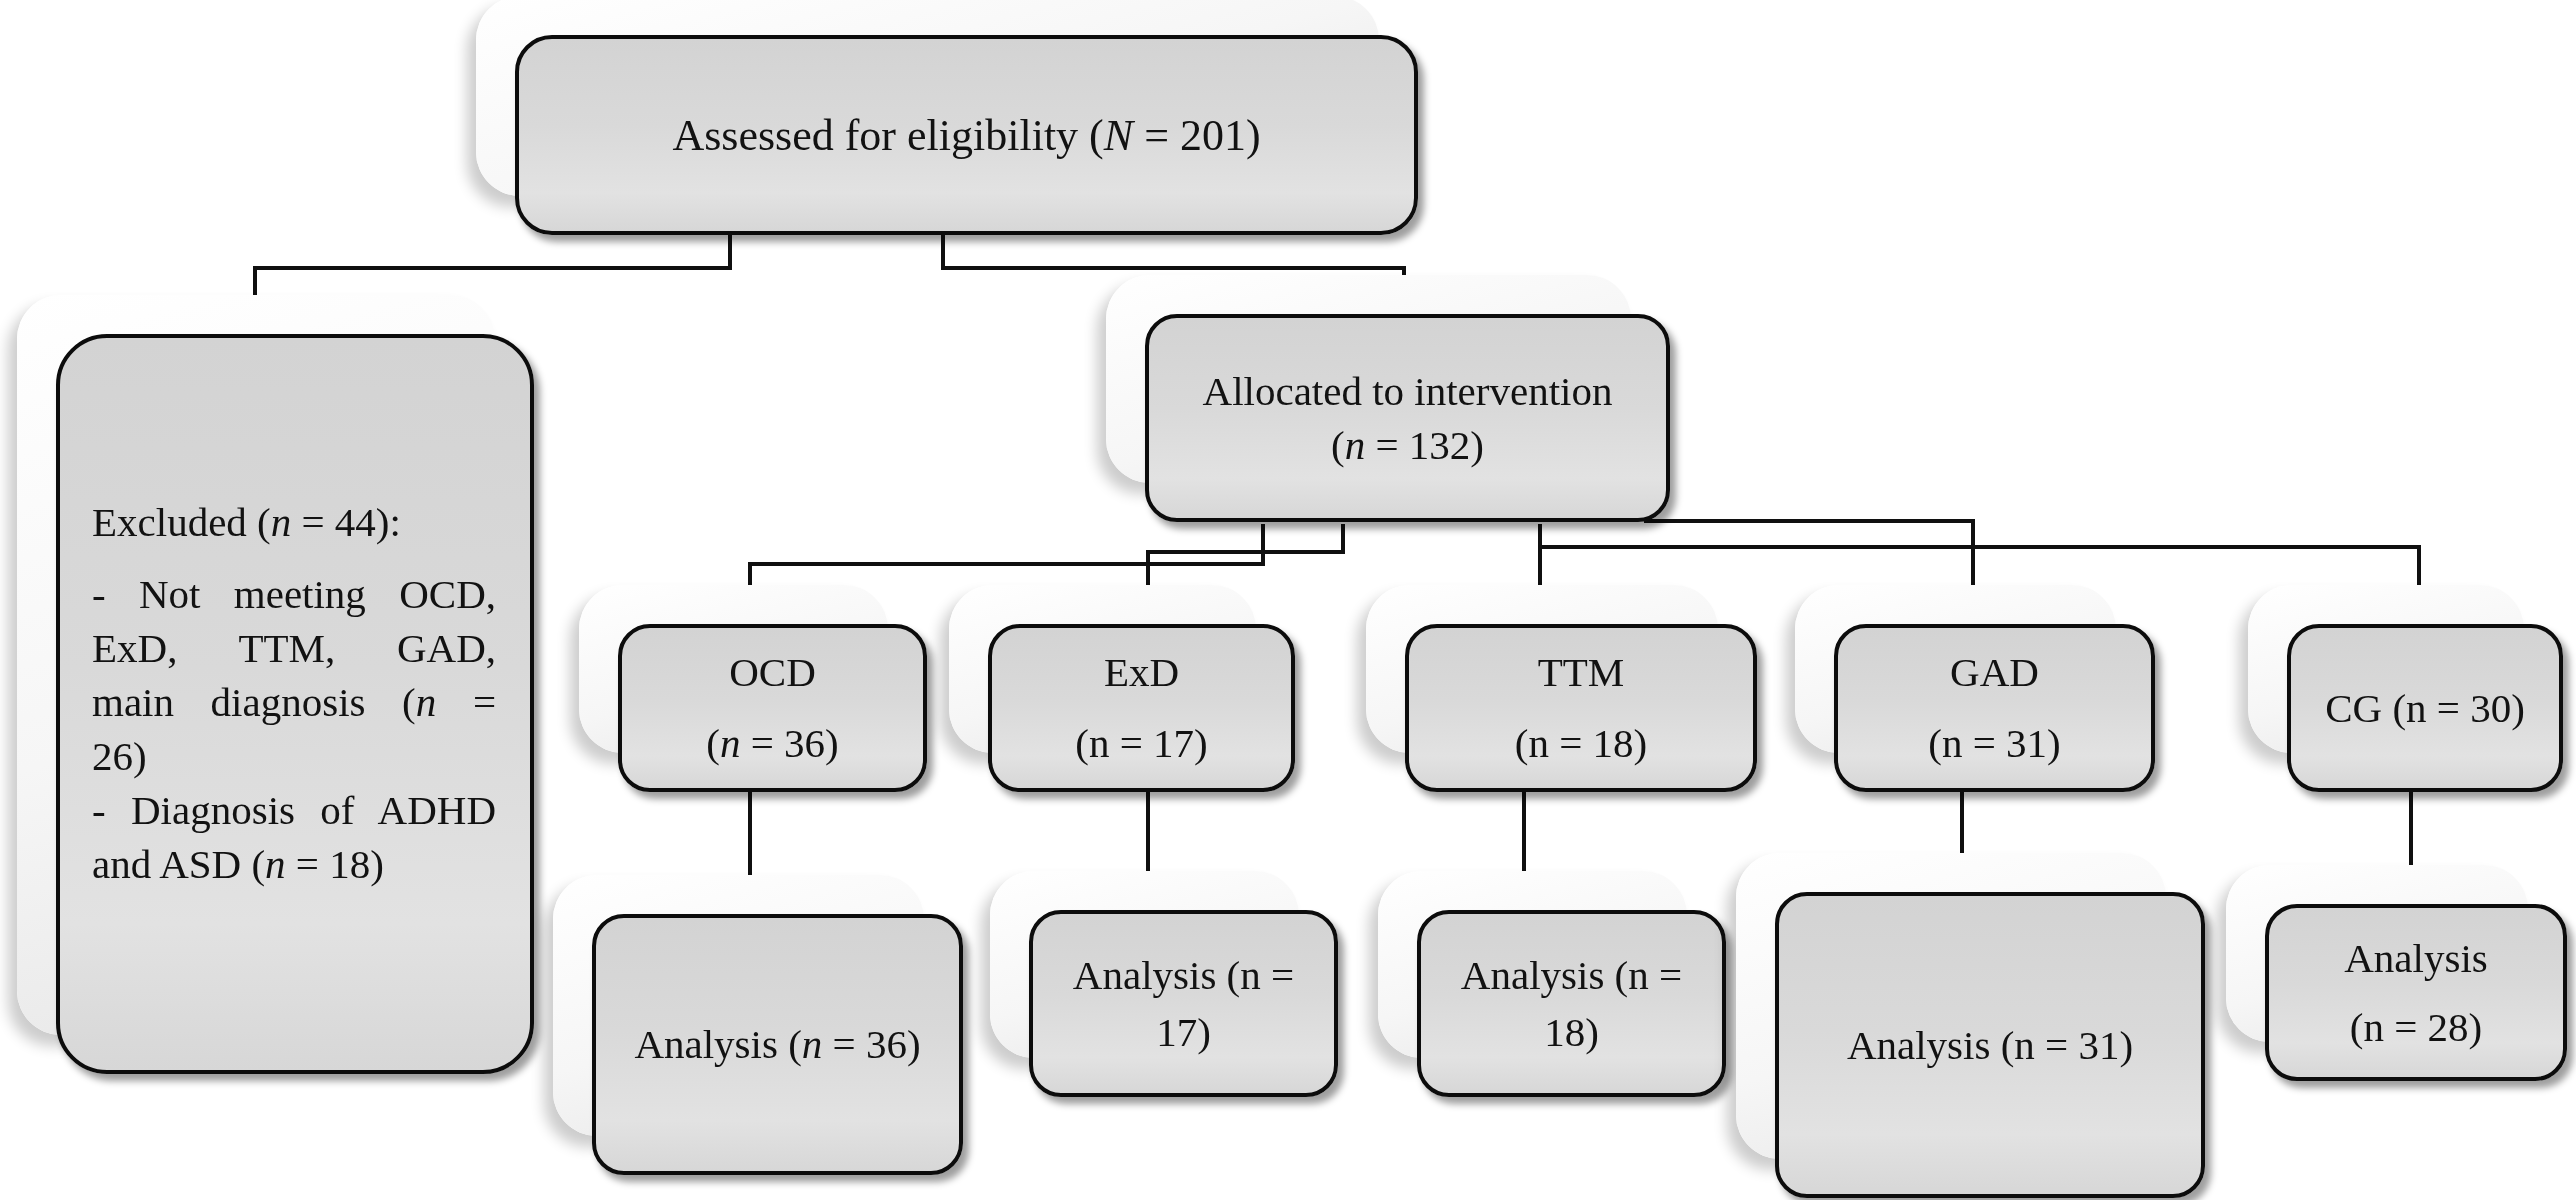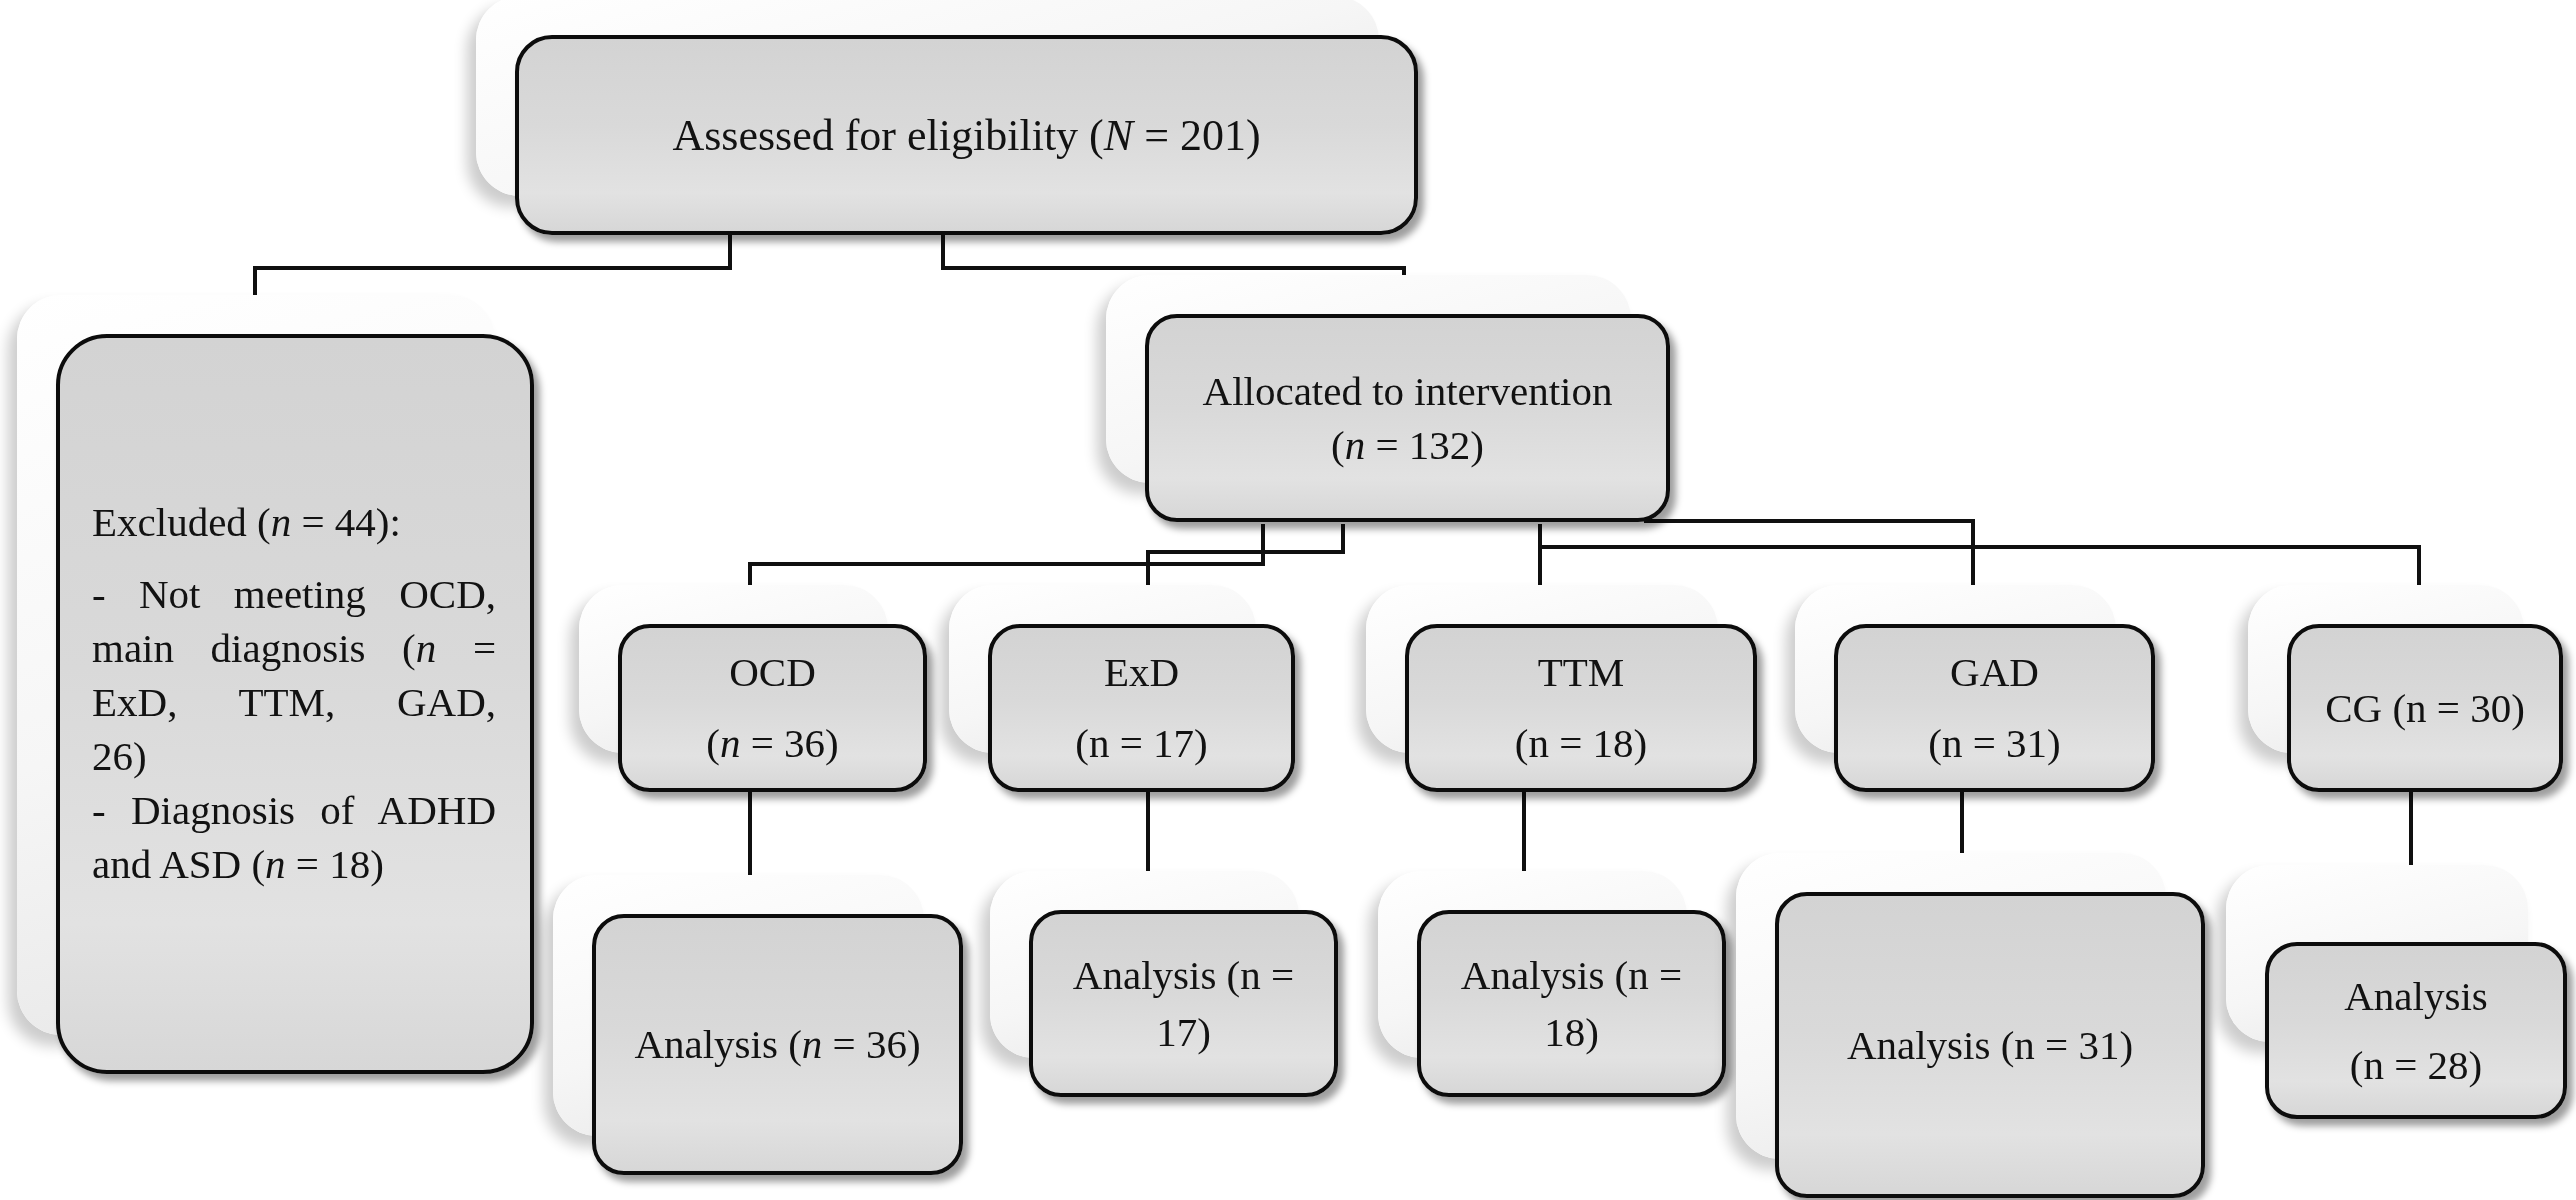--- a/index.html
+++ b/index.html
@@ -67,21 +67,21 @@
   #n-exd{left:988px;top:624px;width:307px;height:168px;}
   #n-ttm{left:1405px;top:624px;width:352px;height:168px;}
   #n-gad{left:1834px;top:624px;width:321px;height:168px;}
   #n-cg{left:2287px;top:624px;width:276px;height:168px;}
 
   #n-a-ocd{left:592px;top:914px;width:371px;height:261px;}
   #n-a-exd{left:1029px;top:910px;width:309px;height:187px;}
   #n-a-ttm{left:1417px;top:910px;width:309px;height:187px;}
   #n-a-gad{left:1775px;top:892px;width:430px;height:306px;}
   #n-a-cg{left:2265px;top:904px;width:302px;height:177px;}
-  #n-a-cg .box{line-height:69px;margin-top:38px;}
+  #n-a-cg .box{line-height:69px;}
 </style>
 </head>
 <body>
 
 <div id="canvas" style="color: rgb(18, 18, 18);">
 
   <div class="line v" style="left: 728px; top: 235px; height: 35px; background-color: rgb(16, 16, 16);"></div>
   <div class="line v" style="left: 941px; top: 235px; height: 35px; background-color: rgb(16, 16, 16);"></div>
   <div class="line h" style="left: 255px; top: 266px; width: 477px; background-color: rgb(16, 16, 16);"></div>
   <div class="line h" style="left: 941px; top: 266px; width: 465px; background-color: rgb(16, 16, 16);"></div>
@@ -118,22 +118,22 @@
     <div class="box">
         <div class="tline"><span>Assessed for eligibility (</span><i>N</i><span> = 201)</span></div>
       </div>
   </div>
 
   <div class="node" id="n-excluded">
     <div class="backdrop"></div>
     <div class="box">
         <div class="tline gap"><span>Excluded (</span><i>n</i><span> = 44):</span></div>
         <div class="tline just"><span>- Not meeting OCD,</span></div>
+        <div class="tline just"><span>ExD, TTM, GAD,</span></div>
         <div class="tline just"><span>main diagnosis (</span><i>n</i><span> =</span></div>
-        <div class="tline just"><span>ExD, TTM, GAD,</span></div>
         <div class="tline"><span>26)</span></div>
         <div class="tline just"><span>- Diagnosis of ADHD</span></div>
         <div class="tline"><span>and ASD (</span><i>n</i><span> = 18)</span></div>
       </div>
   </div>
 
   <div class="node" id="n-allocated">
     <div class="backdrop"></div>
     <div class="box">
         <div class="tline"><span>Allocated to intervention</span></div>

